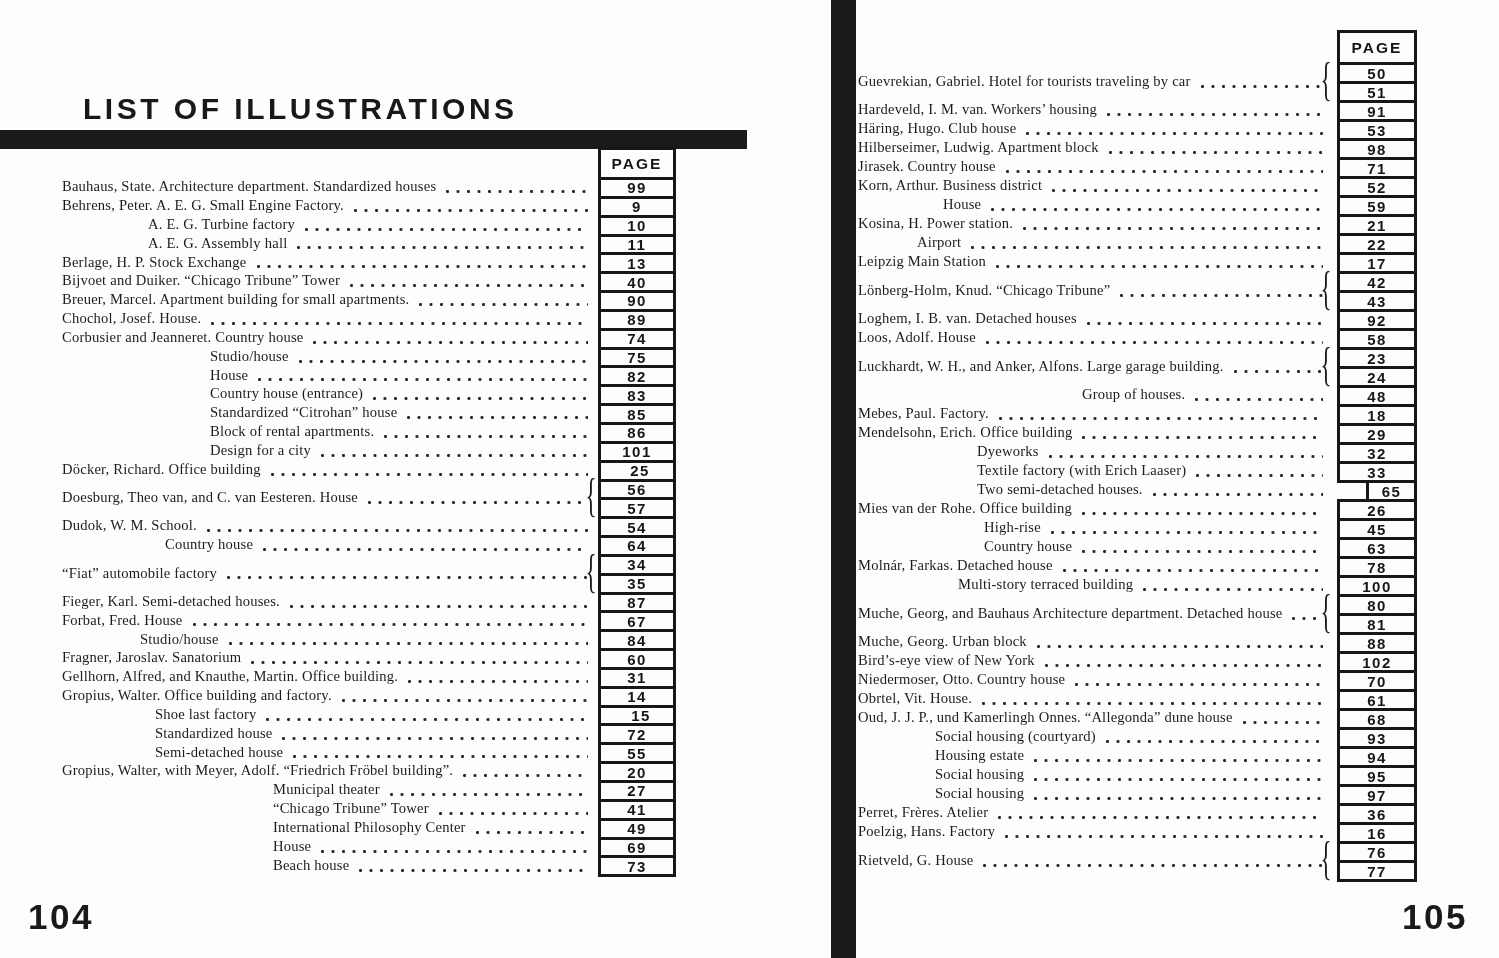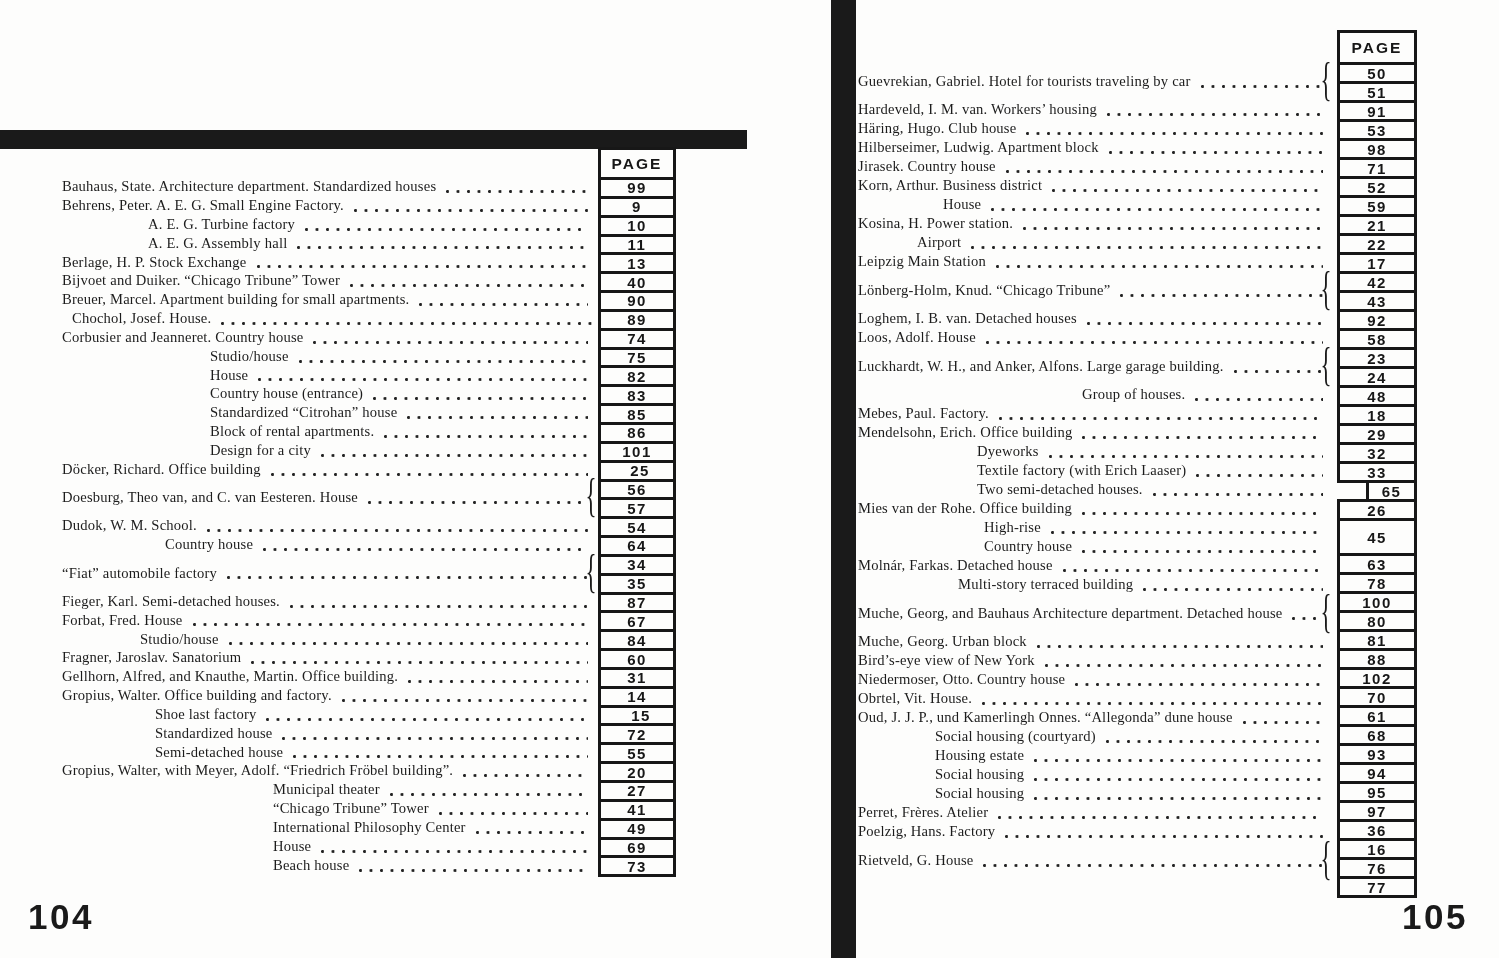--- a/index.html
+++ b/index.html
@@ -46,20 +46,21 @@
   }
   #folio-left{left:28px;}
   #folio-right{right:31px;}
 </style>
 </head>
 <body>
 
 <div class="canvas">
 
   <div class="page" id="left-page">
+    <div class="title">LIST OF ILLUSTRATIONS</div>
     <div class="title-rule"></div>
     <div class="ladder" id="left-ladder" style="left:598px;top:147px;width:78px;">
       <div class="cell header" style="height:33px;">PAGE</div>
     <div class="cell" style="height: 21.85px;">99</div>
         <div class="cell" style="height: 21.85px;">9</div>
         <div class="cell" style="height: 21.85px;">10</div>
         <div class="cell" style="height: 21.85px;">11</div>
         <div class="cell" style="height: 21.85px;">13</div>
         <div class="cell" style="height: 21.85px;">40</div>
         <div class="cell" style="height: 21.85px;">90</div>
@@ -116,21 +117,21 @@
           <span class="leader"></span>
         </div>
         <div class="entry" style="left: 62px; width: 528px; top: 271.25px; height: 18.85px;">
           <span class="label">Bijvoet and Duiker. “Chicago Tribune” Tower</span>
           <span class="leader"></span>
         </div>
         <div class="entry" style="left: 62px; width: 528px; top: 290.1px; height: 18.85px;">
           <span class="label">Breuer, Marcel. Apartment building for small apartments.</span>
           <span class="leader"></span>
         </div>
-        <div class="entry" style="left: 72px; width: 528px; top: 308.95px; height: 18.85px;">
+        <div class="entry" style="left: 62px; width: 528px; top: 308.95px; height: 18.85px;">
           <span class="label">Chochol, Josef. House.</span>
           <span class="leader"></span>
         </div>
         <div class="entry" style="left: 62px; width: 528px; top: 327.8px; height: 18.85px;">
           <span class="label">Corbusier and Jeanneret. Country house</span>
           <span class="leader"></span>
         </div>
         <div class="entry" style="left: 210px; width: 380px; top: 346.65px; height: 18.85px;">
           <span class="label">Studio/house</span>
           <span class="leader"></span>
@@ -263,21 +264,21 @@
         <div class="cell" style="height: 22px;">58</div>
         <div class="cell" style="height: 22px;">23</div>
         <div class="cell" style="height: 22px;">24</div>
         <div class="cell" style="height: 22px;">48</div>
         <div class="cell" style="height: 22px;">18</div>
         <div class="cell" style="height: 22px;">29</div>
         <div class="cell" style="height: 22px;">32</div>
         <div class="cell" style="height: 22px;">33</div>
         <div class="cell" style="height: 22px; margin-left: 29px;">65</div>
         <div class="cell" style="height: 22px;">26</div>
-        <div class="cell" style="height: 38px;">45</div>
+        <div class="cell" style="height: 22px;">45</div>
         <div class="cell" style="height: 22px;">63</div>
         <div class="cell" style="height: 22px;">78</div>
         <div class="cell" style="height: 22px;">100</div>
         <div class="cell" style="height: 22px;">80</div>
         <div class="cell" style="height: 22px;">81</div>
         <div class="cell" style="height: 22px;">88</div>
         <div class="cell" style="height: 22px;">102</div>
         <div class="cell" style="height: 22px;">70</div>
         <div class="cell" style="height: 22px;">61</div>
         <div class="cell" style="height: 22px;">68</div>

